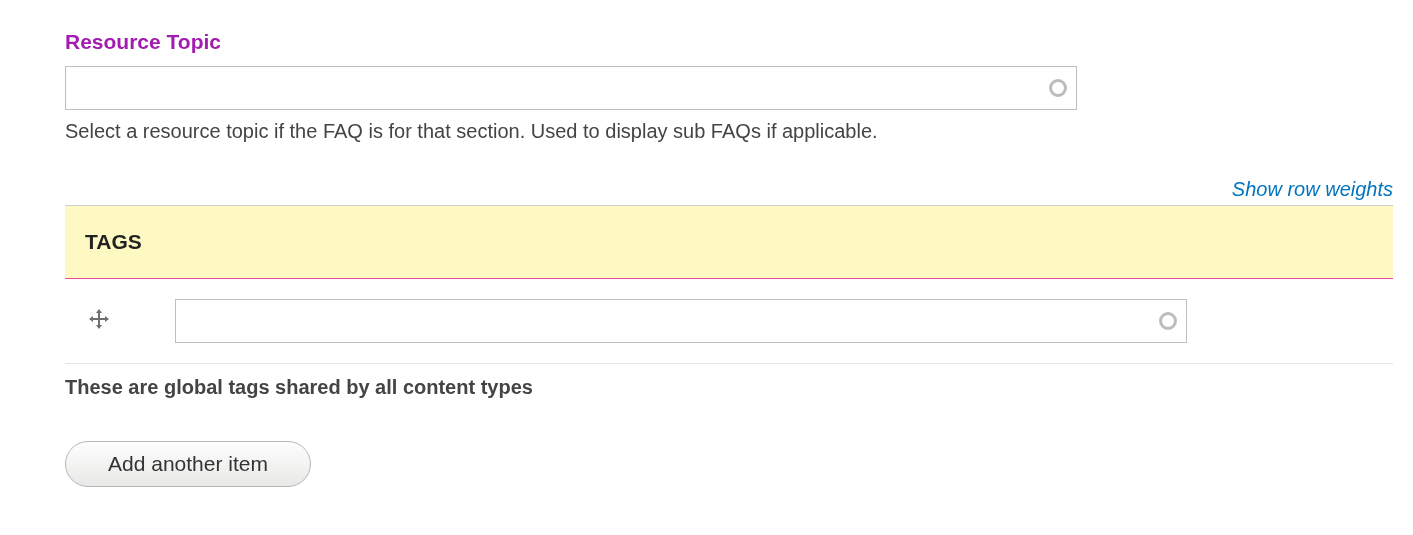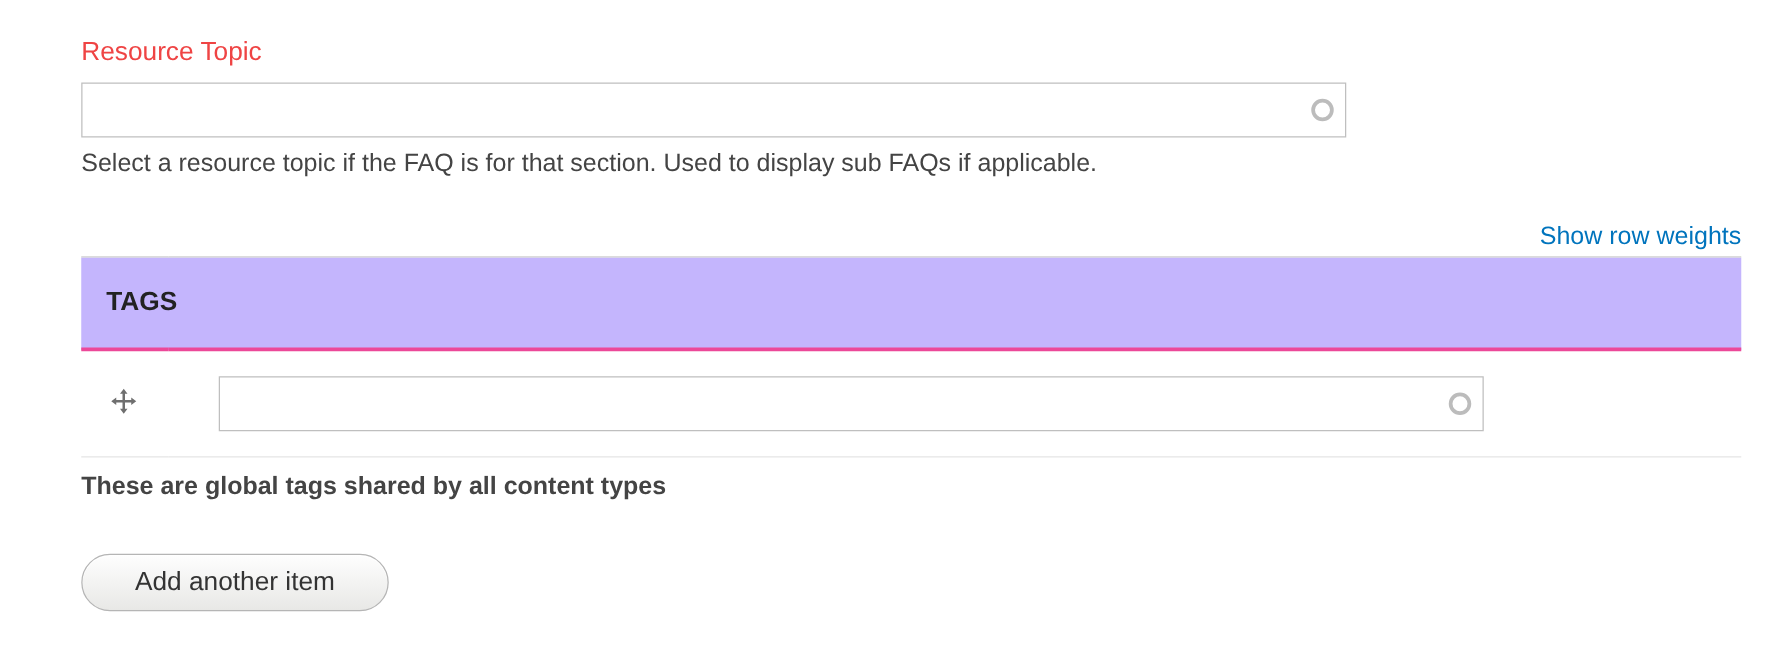--- a/index.html
+++ b/index.html
@@ -5,23 +5,23 @@
     * { box-sizing: border-box; margin: 0; padding: 0; }
     body {
       font-family: "Lucida Grande", "Lucida Sans Unicode", Verdana, sans-serif;
       font-size: 16px;
       color: #333;
       background: #fff;
       padding: 30px 20px 30px 65px;
       width: 1413px;
     }
     .field-label {
-      font-weight: normal;
+      font-weight: bold;
       font-size: 21px;
-      color: #ef4444;
+      color: #a21caf;
       margin-bottom: 12px;
     }
     .autocomplete-wrap {
       position: relative;
       width: 1012px;
       margin-bottom: 10px;
     }
     .autocomplete-input {
       width: 100%;
       height: 44px;
@@ -44,36 +44,37 @@
     }
     .description {
       font-size: 20px;
       color: #444;
       margin-bottom: 35px;
     }
     .show-row-weights {
       text-align: right;
       margin-bottom: 4px;
       padding-right: 0;
+      font-style: italic;
     }
     .show-row-weights a {
       color: #0074bd;
       text-decoration: none;
       font-size: 20px;
       cursor: pointer;
     }
     .tags-table {
       width: 100%;
       border-collapse: collapse;
       margin-bottom: 12px;
     }
     .tags-header-row {
-      background: #c4b5fd;
+      background: #fef9c3;
       border-top: 1px solid #cfcfcf;
-      border-bottom: 3px solid #ec4899;
+      border-bottom: 1px solid #ec4899;
     }
     .tags-header-cell {
       text-align: left;
       padding: 24px 20px;
       font-weight: bold;
       font-size: 21px;
       color: #222;
     }
     .tags-body-row {
       border-bottom: 1px solid #e5e5e5;

